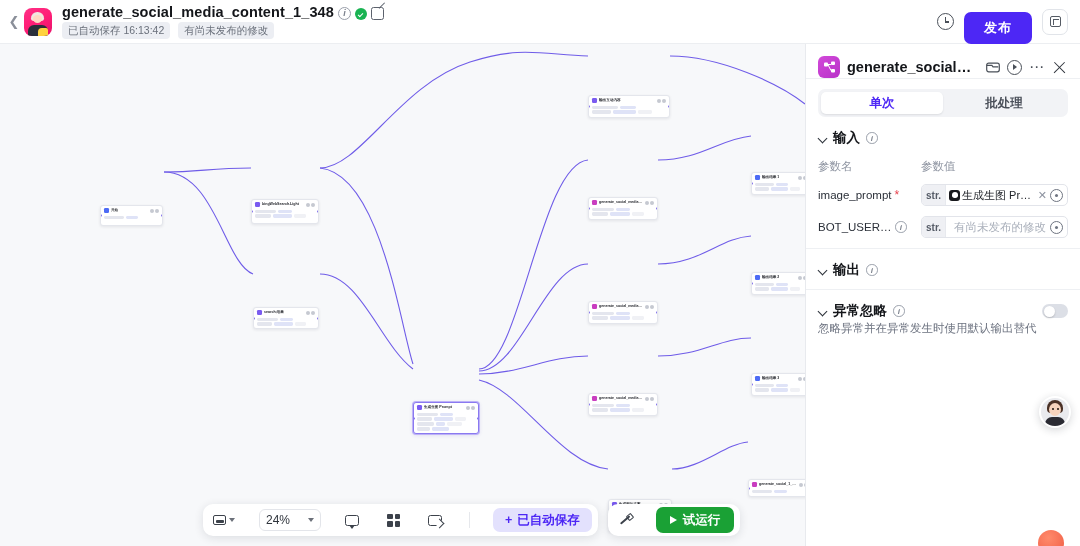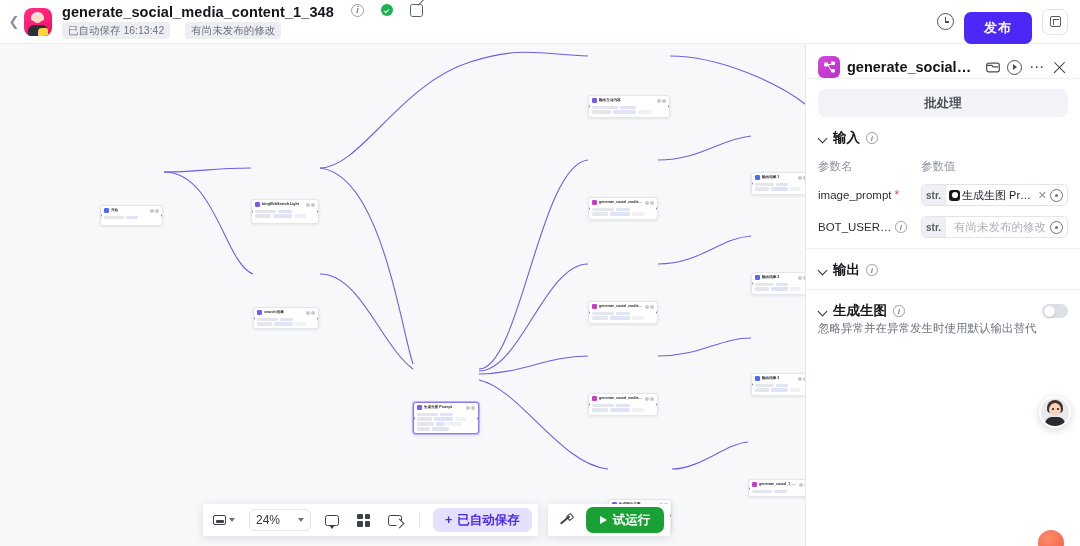--- a/index.html
+++ b/index.html
@@ -40,33 +40,33 @@
   }
   .app-avatar .body {
     position: absolute; left: 4px; bottom: 0px; width: 20px; height: 11px;
     background: #2a2f3a; border-radius: 6px 6px 0 0;
   }
   .app-avatar .accent {
     position: absolute; left: 14px; bottom: 0px; width: 10px; height: 8px;
     background: #ffd23f; border-radius: 4px 2px 0 0;
   }
   .title-wrap { margin-left: 10px; display: flex; flex-direction: column; gap: 2px; }
-  .title-row { display: flex; align-items: flex-start; gap: 17px; }
+  .title-row { display: flex; align-items: flex-end; gap: 4px; }
   .doc-title { font-size: 14.5px; font-weight: 700; letter-spacing: .1px; color: #14161a; }
   .ic { display: inline-flex; align-items: center; justify-content: center; }
   .info-ic { width: 13px; height: 13px; border: 1.2px solid #9aa0ab; border-radius: 50%;
              font-size: 9px; color: #7d838e; line-height: 1; font-style: italic; font-weight: 700;}
   .dot-ok { width: 12px; height: 12px; border-radius: 50%; background: #19b352; position: relative; }
   .dot-ok::after { content:""; position:absolute; left:3px; top:5px; width:4px; height:2px;
                    border-left:1.6px solid #fff; border-bottom:1.6px solid #fff;
                    transform: rotate(-45deg); }
   .edit-ic { width: 13px; height: 13px; border: 1.3px solid #5c626d; border-radius: 2.5px; position: relative; }
   .edit-ic::after { content:""; position:absolute; right:-3px; top:-3px; width:8px; height:1.4px;
                     background:#5c626d; transform: rotate(-45deg); }
-  .sub-row { display: flex; align-items: flex-end; gap: 15px; }
+  .sub-row { display: flex; align-items: flex-end; gap: 8px; }
   .chip {
     background: #eceef3; color: #6b717c; border-radius: 4px;
     padding: 2px 6px; font-size: 10.5px; line-height: 1.3; white-space: nowrap;
   }
   .topbar-right { margin-left: auto; display: flex; align-items: center; gap: 10px; }
   .hist-ic {
     width: 17px; height: 17px; border: 1.4px solid #4a5059; border-radius: 50%; position: relative; cursor: pointer;
   }
   .hist-ic::after { content:""; position:absolute; left:6.5px; top:3px; width:1.4px; height:5px; background:#4a5059; }
   .hist-ic::before { content:""; position:absolute; left:7px; top:7.4px; width:4px; height:1.4px; background:#4a5059; }
@@ -115,22 +115,22 @@
     position: absolute; width: 3px; height: 3px; border-radius: 50%;
     background: #fff; border: 1px solid #6a57e8; top: 50%; margin-top: -1.5px;
   }
   .port.l { left: -2px; } .port.r { right: -2px; }
 
   
   .bottom-tools {
     position: absolute; left: 203px; bottom: 10px; display: flex; gap: 10px; z-index: 20;
   }
   .tool-group {
-    background: #fff; border-radius: 0; box-shadow: 0 2px 10px rgba(25,30,50,.12);
-    display: flex; align-items: center; padding: 5px 6px; gap: 10px; height: 32px;
+    background: #fff; border-radius: 10px; box-shadow: 0 2px 10px rgba(25,30,50,.12);
+    display: flex; align-items: center; padding: 5px 6px; gap: 20px; height: 32px;
   }
   .tg-btn { display: flex; align-items: center; justify-content: center; cursor: pointer;
             height: 22px; padding: 0 4px; border-radius: 5px; color: #454a53; }
   .mini-screen { width: 13px; height: 10px; border: 1.4px solid #3c424b; border-radius: 2px; position: relative; }
   .mini-screen::after { content:""; position:absolute; left:1.5px; bottom:1px; right:1.5px; height:3px; background:#3c424b; border-radius:1px;}
   .caret { width: 0; height: 0; border-left: 3.2px solid transparent; border-right: 3.2px solid transparent;
            border-top: 4px solid #6b7079; margin-left: 3px; }
   .zoom-box {
     border: 1px solid #e3e5ea; border-radius: 6px; height: 22px; min-width: 62px;
     display: flex; align-items: center; justify-content: space-between; padding: 0 6px;
@@ -693,20 +693,21 @@
       <span class="ph-ic-btn">
           <span class="circ-play"></span>
         </span>
       <span class="dots-btn">⋯</span>
       <span class="close-x"></span>
     </div>
   </div>
   <div class="panel-div"></div>
 
   <div class="seg">
+    <div class="seg-item active">单次</div>
     <div class="seg-item">批处理</div>
   </div>
 
   <div class="sect">
     <div class="sect-hd">
       <span class="chev"></span>
       <span class="sect-title">输入</span>
       <span class="info-sm">i</span>
     </div>
     <div class="hdr-row">
@@ -749,21 +750,21 @@
       <span class="chev"></span>
       <span class="sect-title">输出</span>
       <span class="info-sm">i</span>
     </div>
   </div>
   <div class="panel-div"></div>
 
   <div class="sect">
     <div class="sect-hd">
       <span class="chev"></span>
-      <span class="sect-title">生成生图</span>
+      <span class="sect-title">异常忽略</span>
       <span class="info-sm">i</span>
       <span class="toggle"></span>
     </div>
     <div class="sect-note">忽略异常并在异常发生时使用默认输出替代</div>
   </div>
 </div>
 
 <div class="float-avatar">
   <div class="fa-hair"></div>
     <div class="fa-face"></div>

